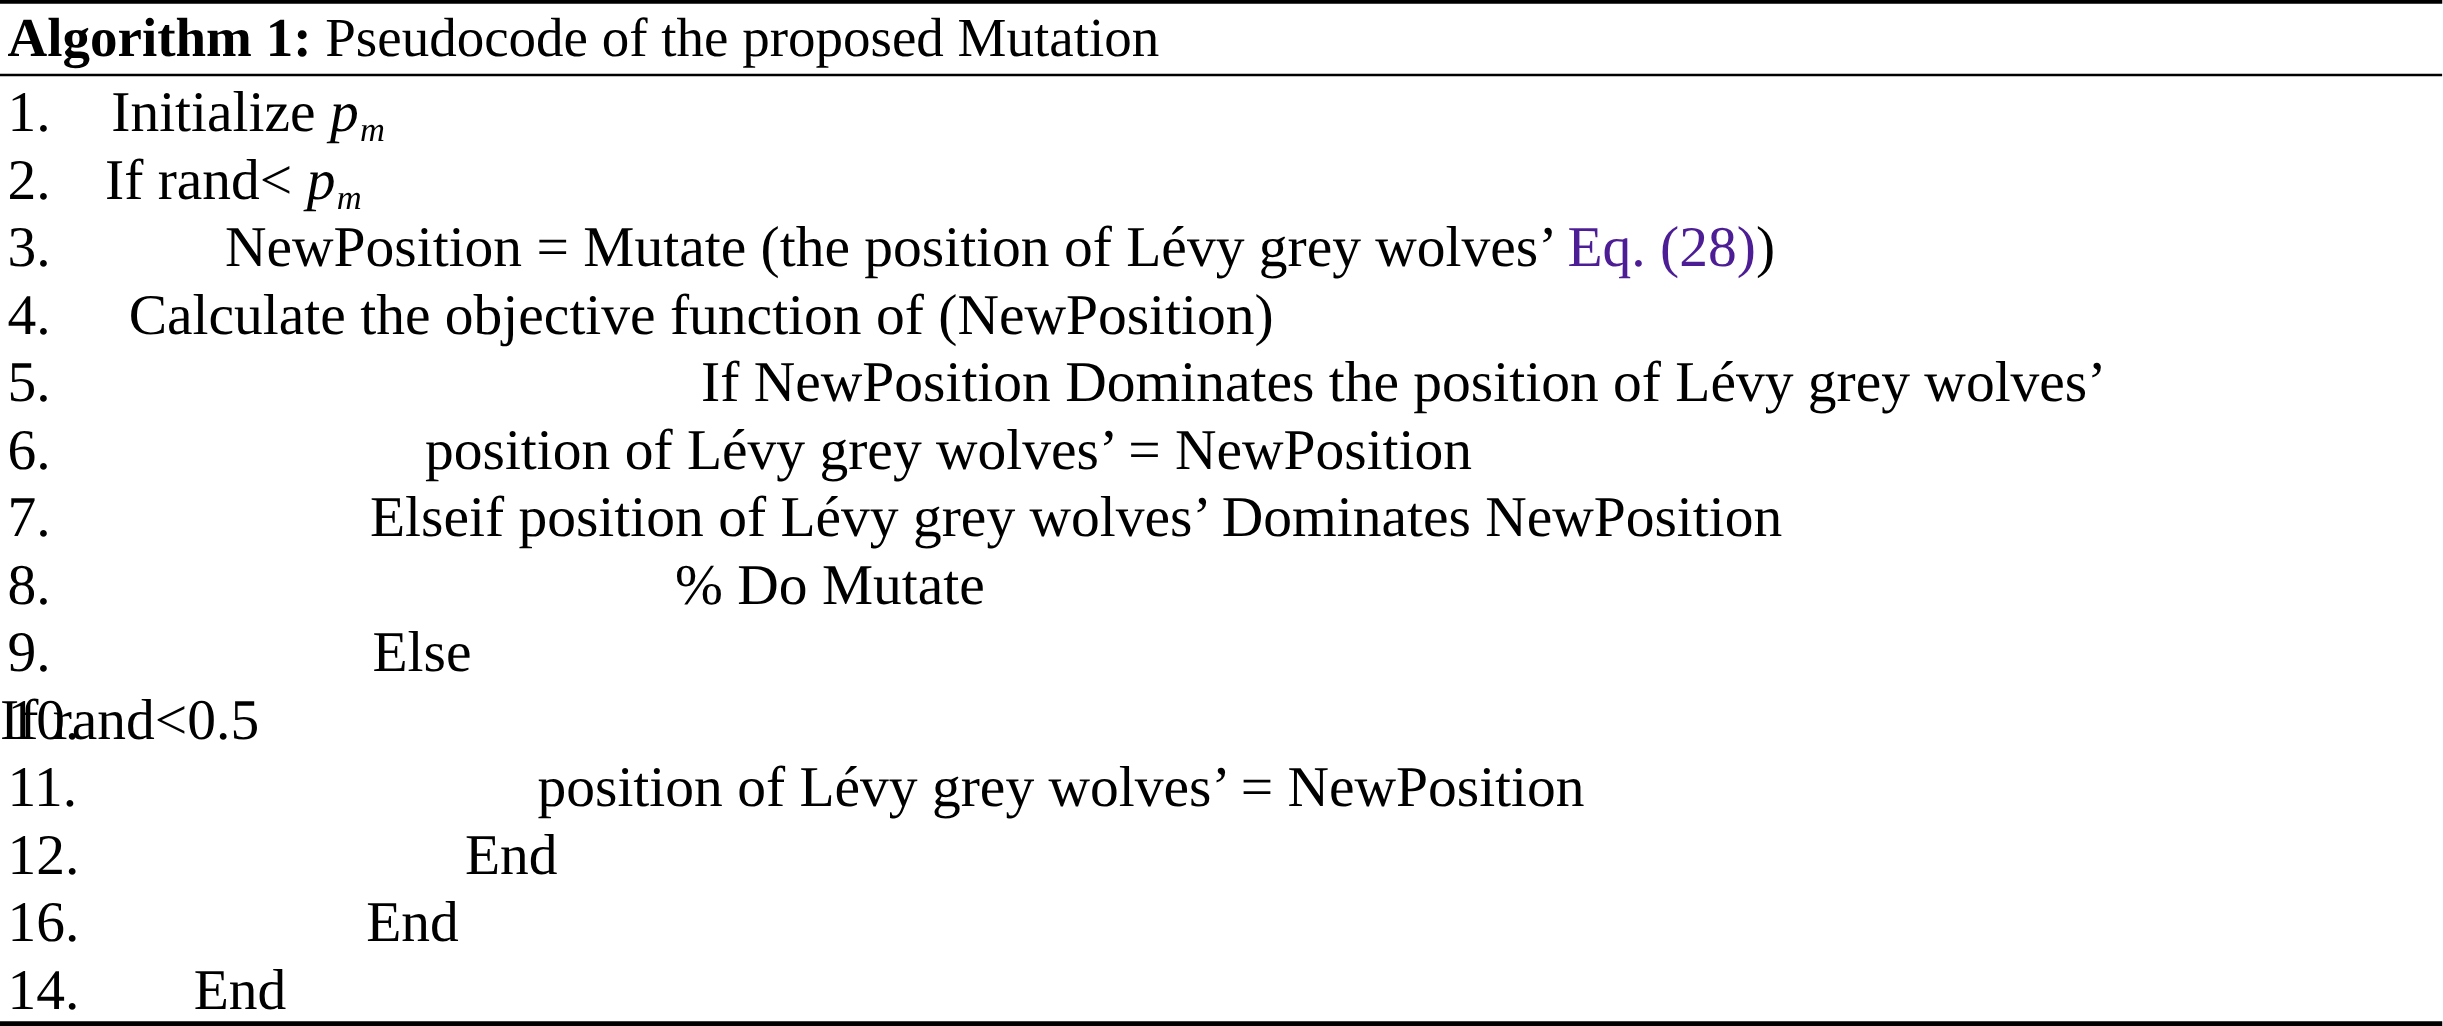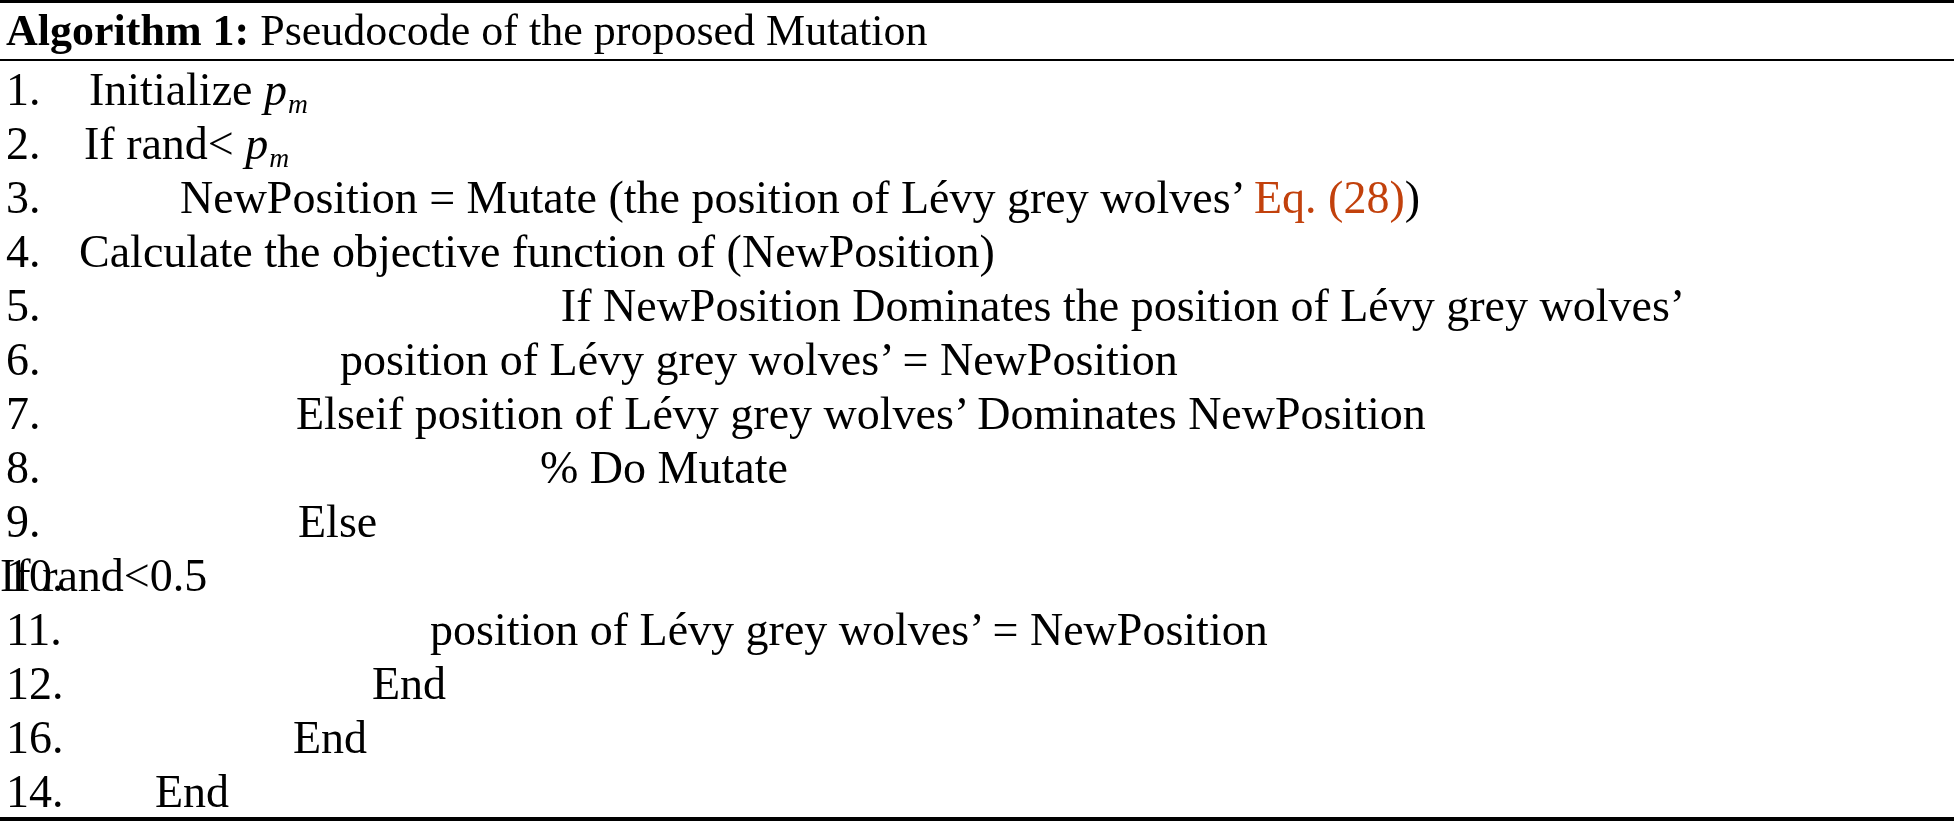--- a/index.html
+++ b/index.html
@@ -74,25 +74,25 @@
       <div class="row">
         <span class="num">1.</span>
         <span class="txt" style="padding-left: 89px;"><span>Initialize </span><span class="var">p</span><span class="sub">m</span></span>
       </div>
       <div class="row">
         <span class="num">2.</span>
         <span class="txt" style="padding-left: 84px;"><span>If rand&lt; </span><span class="var">p</span><span class="sub">m</span></span>
       </div>
       <div class="row">
         <span class="num">3.</span>
-        <span class="txt" style="padding-left: 180px;"><span>NewPosition = Mutate (the position of Lévy grey wolves’ </span><span class="link" style="color: #c2410c;">Eq. (28)</span><span>)</span></span>
+        <span class="txt" style="padding-left: 180px;"><span>NewPosition = Mutate (the position of Lévy grey wolves’ </span><span class="link" style="color: #4c1d95;">Eq. (28)</span><span>)</span></span>
       </div>
       <div class="row">
         <span class="num">4.</span>
-        <span class="txt" style="padding-left: 79px;"><span>Calculate the objective function of (NewPosition)</span></span>
+        <span class="txt" style="padding-left: 103px;"><span>Calculate the objective function of (NewPosition)</span></span>
       </div>
       <div class="row">
         <span class="num">5.</span>
         <span class="txt" style="padding-left: 292px; text-align: center;"><span>If NewPosition Dominates the position of Lévy grey wolves’</span></span>
       </div>
       <div class="row">
         <span class="num">6.</span>
         <span class="txt" style="padding-left: 340px;"><span>position of Lévy grey wolves’ = NewPosition</span></span>
       </div>
       <div class="row">

